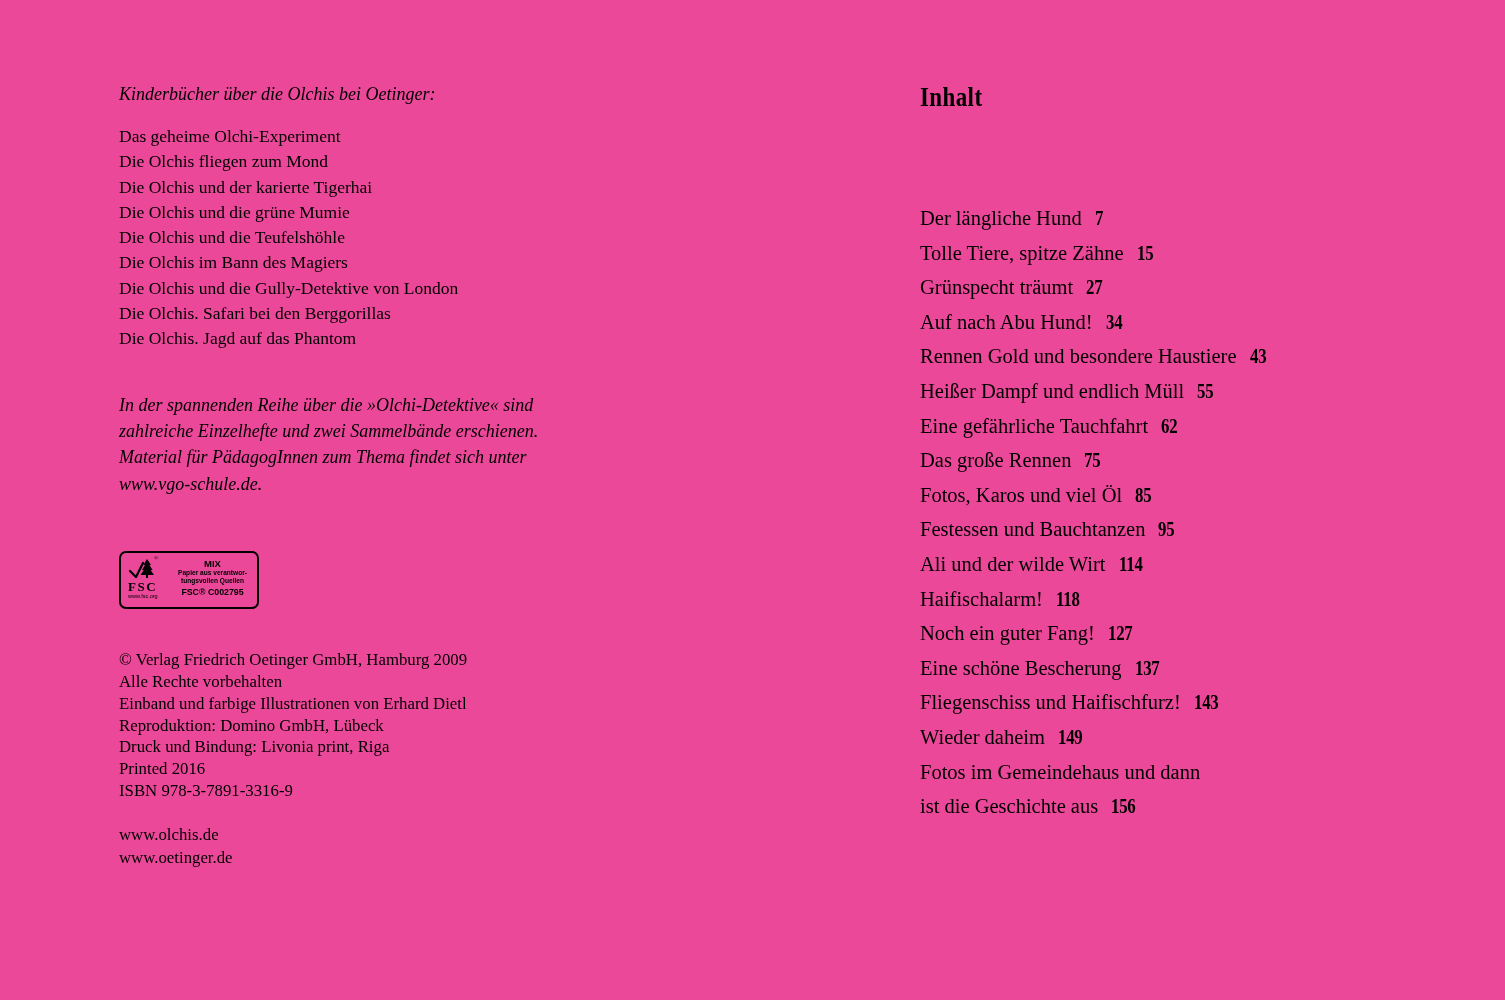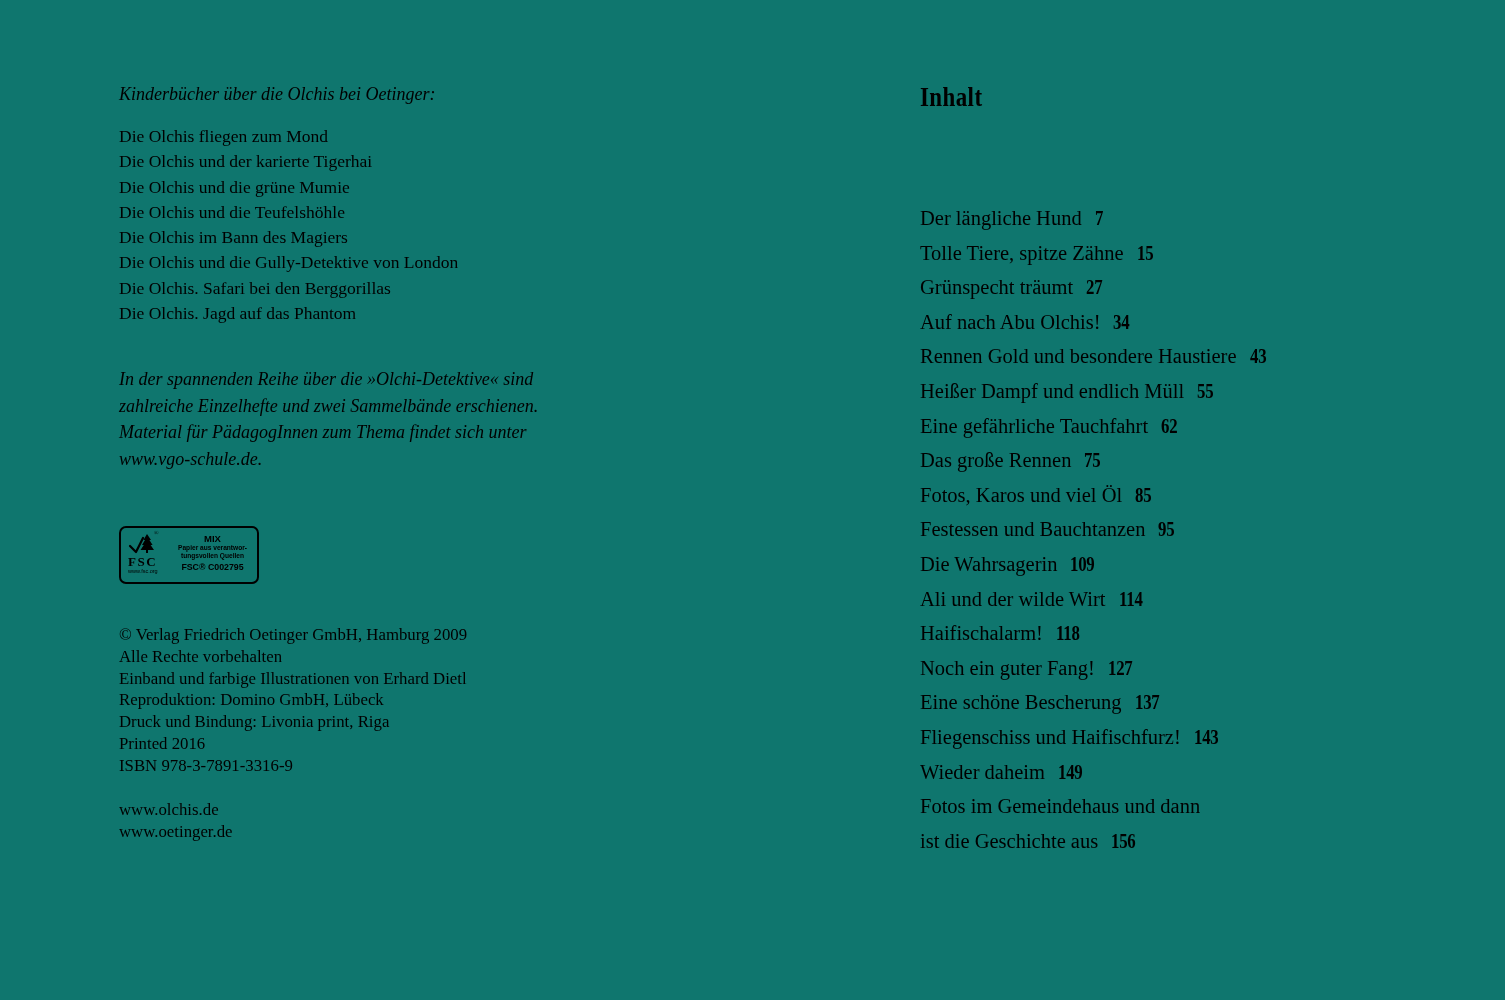--- a/index.html
+++ b/index.html
@@ -1,19 +1,19 @@
 <!DOCTYPE html>
 <html><head>
 <meta charset="utf-8">
 <style>
   * { margin: 0; padding: 0; box-sizing: border-box; }
   html, body { width: 1505px; height: 1000px; background: #ffffff; overflow: hidden; }
   body { font-family: "Liberation Serif", serif; color: #000; -webkit-font-smoothing: antialiased; }
 
-  .spread { position: relative; width: 1505px; height: 1000px; background: #0f766e; }
+  .spread { position: relative; width: 1505px; height: 1000px; background: #ec4899; }
 
   
   .left-col { position: absolute; left: 119px; top: 83px; width: 520px; }
 
   .series-heading { font-style: italic; font-size: 18px; line-height: 22px; margin-bottom: 19px; }
 
   .book-list { font-size: 17.5px; line-height: 25.3px; }
 
   .note { font-style: italic; font-size: 18px; line-height: 26.4px; margin-top: 40px; white-space: pre-line; }
 
@@ -50,20 +50,21 @@
 <body>
 
 <div class="spread">
 
   <div class="left-col">
 
     <div class="series-heading">Kinderbücher über die Olchis bei Oetinger:</div>
 
     <div class="book-list">
 
+        <div>Das geheime Olchi-Experiment</div>
 
         <div>Die Olchis fliegen zum Mond</div>
 
         <div>Die Olchis und der karierte Tigerhai</div>
 
         <div>Die Olchis und die grüne Mumie</div>
 
         <div>Die Olchis und die Teufelshöhle</div>
 
         <div>Die Olchis im Bann des Magiers</div>
@@ -131,35 +132,34 @@
     <h1 class="inhalt-title"><span class="condense">Inhalt</span></h1>
 
     <div class="toc">
 
         <div class="toc-entry"><span class="toc-title">Der längliche Hund</span><span class="toc-page">7</span></div>
 
         <div class="toc-entry"><span class="toc-title">Tolle Tiere, spitze Zähne</span><span class="toc-page">15</span></div>
 
         <div class="toc-entry"><span class="toc-title">Grünspecht träumt</span><span class="toc-page">27</span></div>
 
-        <div class="toc-entry"><span class="toc-title">Auf nach Abu Olchis!</span><span class="toc-page">34</span></div>
+        <div class="toc-entry"><span class="toc-title">Auf nach Abu Hund!</span><span class="toc-page">34</span></div>
 
         <div class="toc-entry"><span class="toc-title">Rennen Gold und besondere Haustiere</span><span class="toc-page">43</span></div>
 
         <div class="toc-entry"><span class="toc-title">Heißer Dampf und endlich Müll</span><span class="toc-page">55</span></div>
 
         <div class="toc-entry"><span class="toc-title">Eine gefährliche Tauchfahrt</span><span class="toc-page">62</span></div>
 
         <div class="toc-entry"><span class="toc-title">Das große Rennen</span><span class="toc-page">75</span></div>
 
         <div class="toc-entry"><span class="toc-title">Fotos, Karos und viel Öl</span><span class="toc-page">85</span></div>
 
         <div class="toc-entry"><span class="toc-title">Festessen und Bauchtanzen</span><span class="toc-page">95</span></div>
 
-        <div class="toc-entry"><span class="toc-title">Die Wahrsagerin</span><span class="toc-page">109</span></div>
 
         <div class="toc-entry"><span class="toc-title">Ali und der wilde Wirt</span><span class="toc-page">114</span></div>
 
         <div class="toc-entry"><span class="toc-title">Haifischalarm!</span><span class="toc-page">118</span></div>
 
         <div class="toc-entry"><span class="toc-title">Noch ein guter Fang!</span><span class="toc-page">127</span></div>
 
         <div class="toc-entry"><span class="toc-title">Eine schöne Bescherung</span><span class="toc-page">137</span></div>
 
         <div class="toc-entry"><span class="toc-title">Fliegenschiss und Haifischfurz!</span><span class="toc-page">143</span></div>

